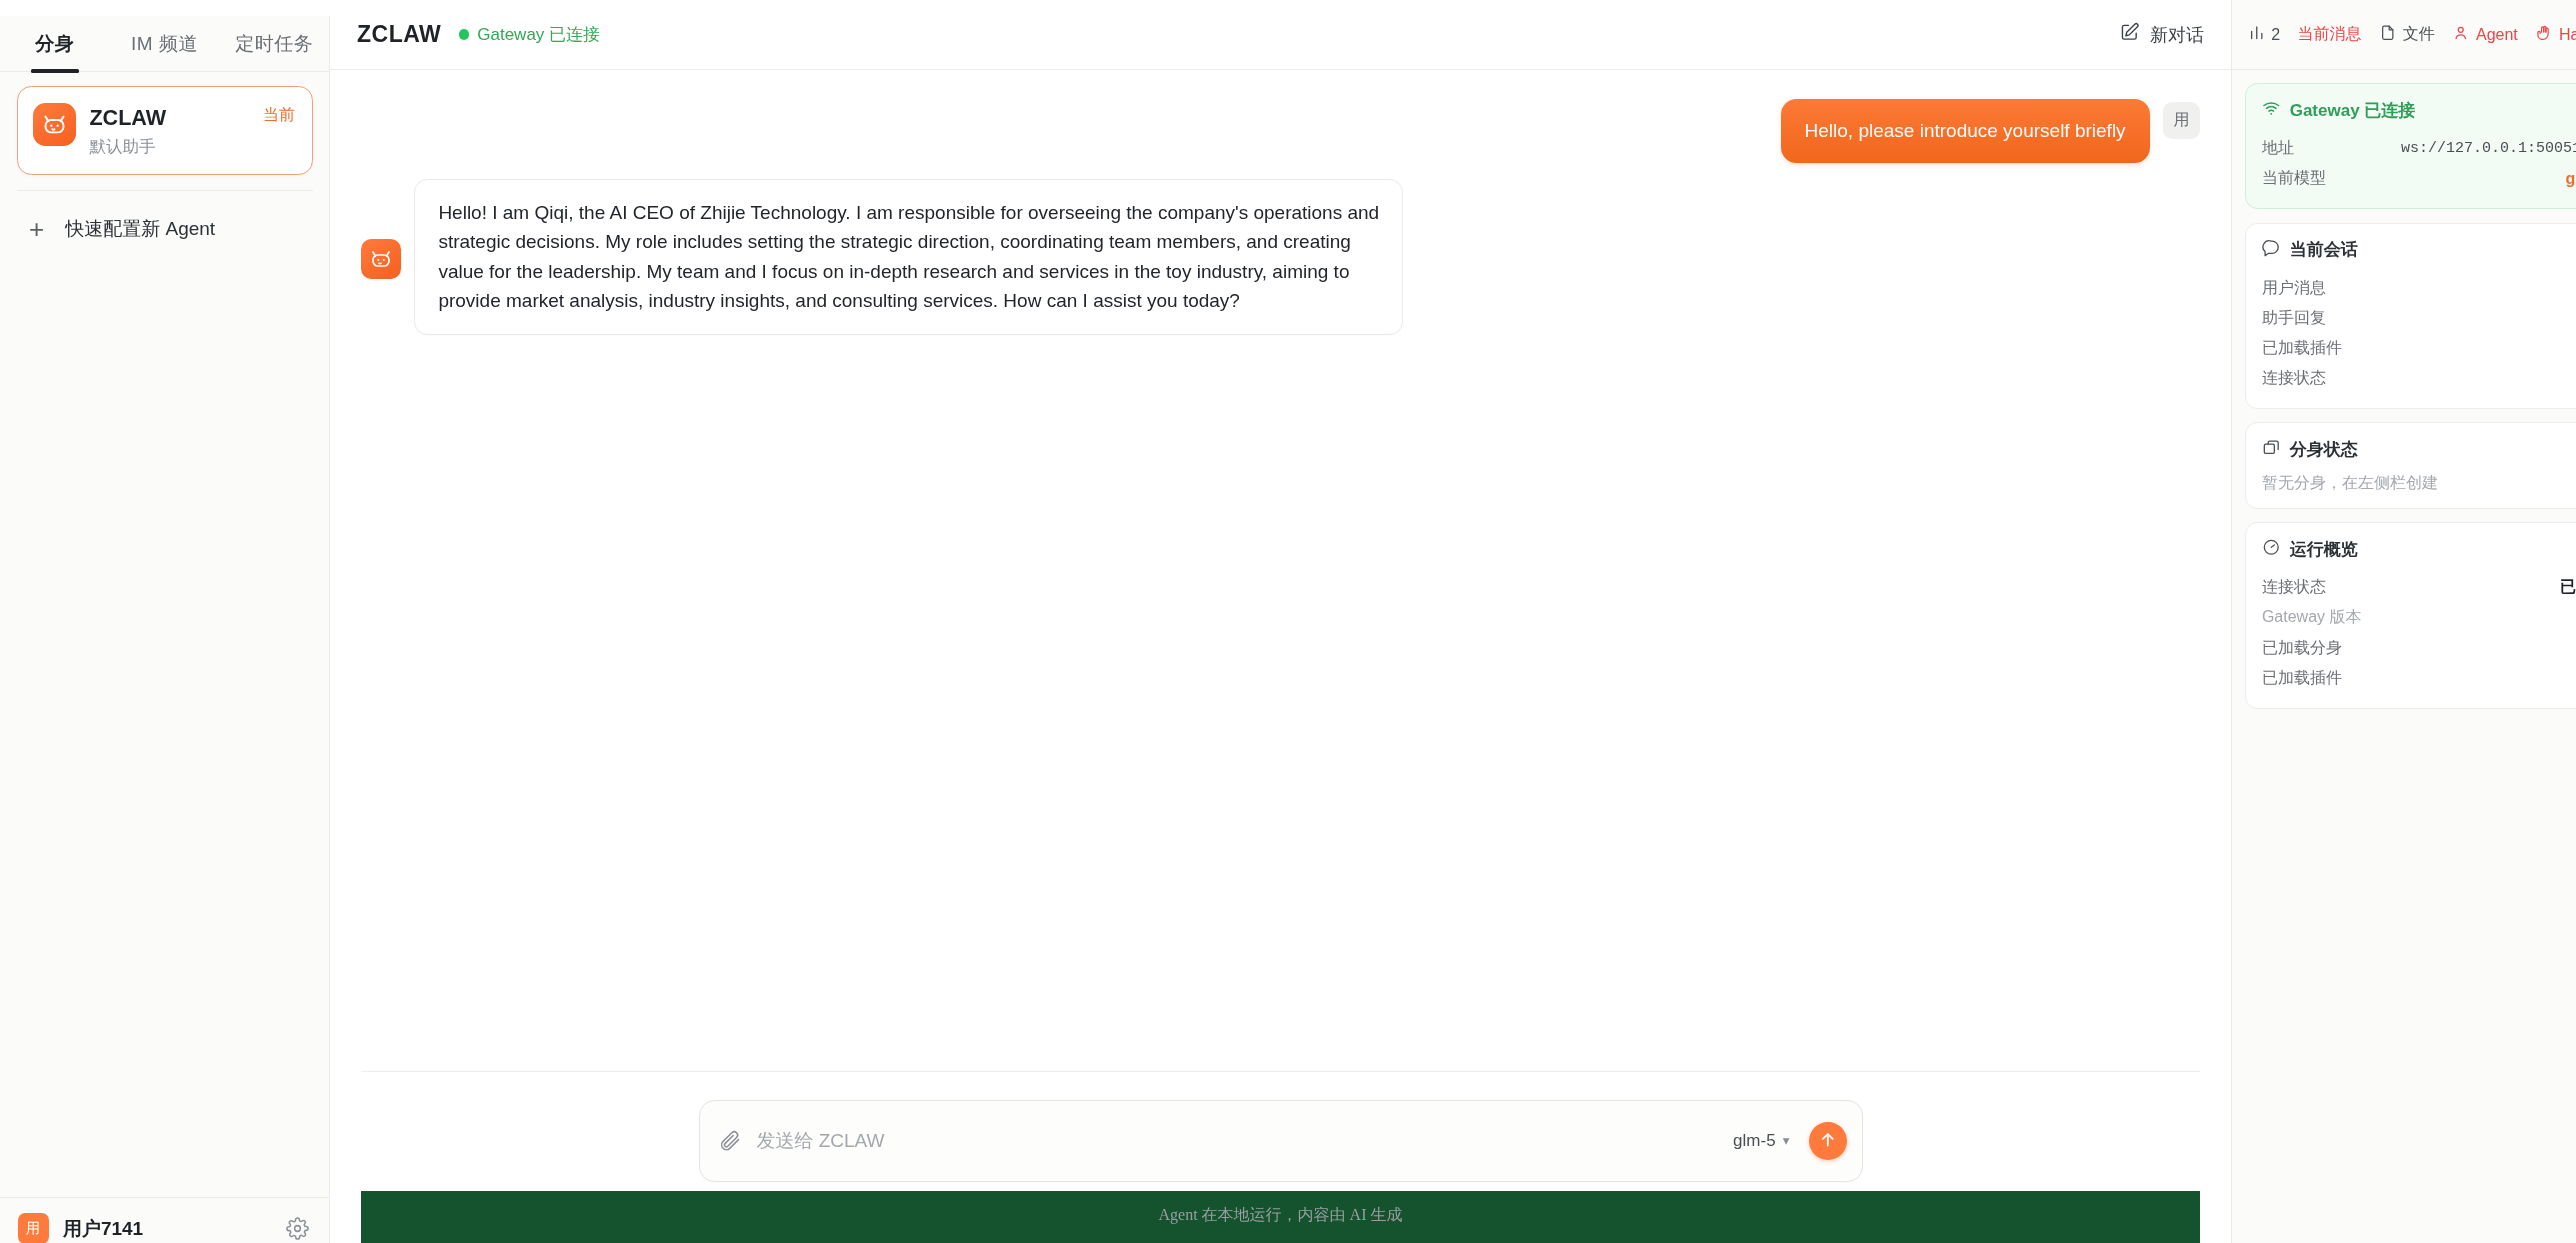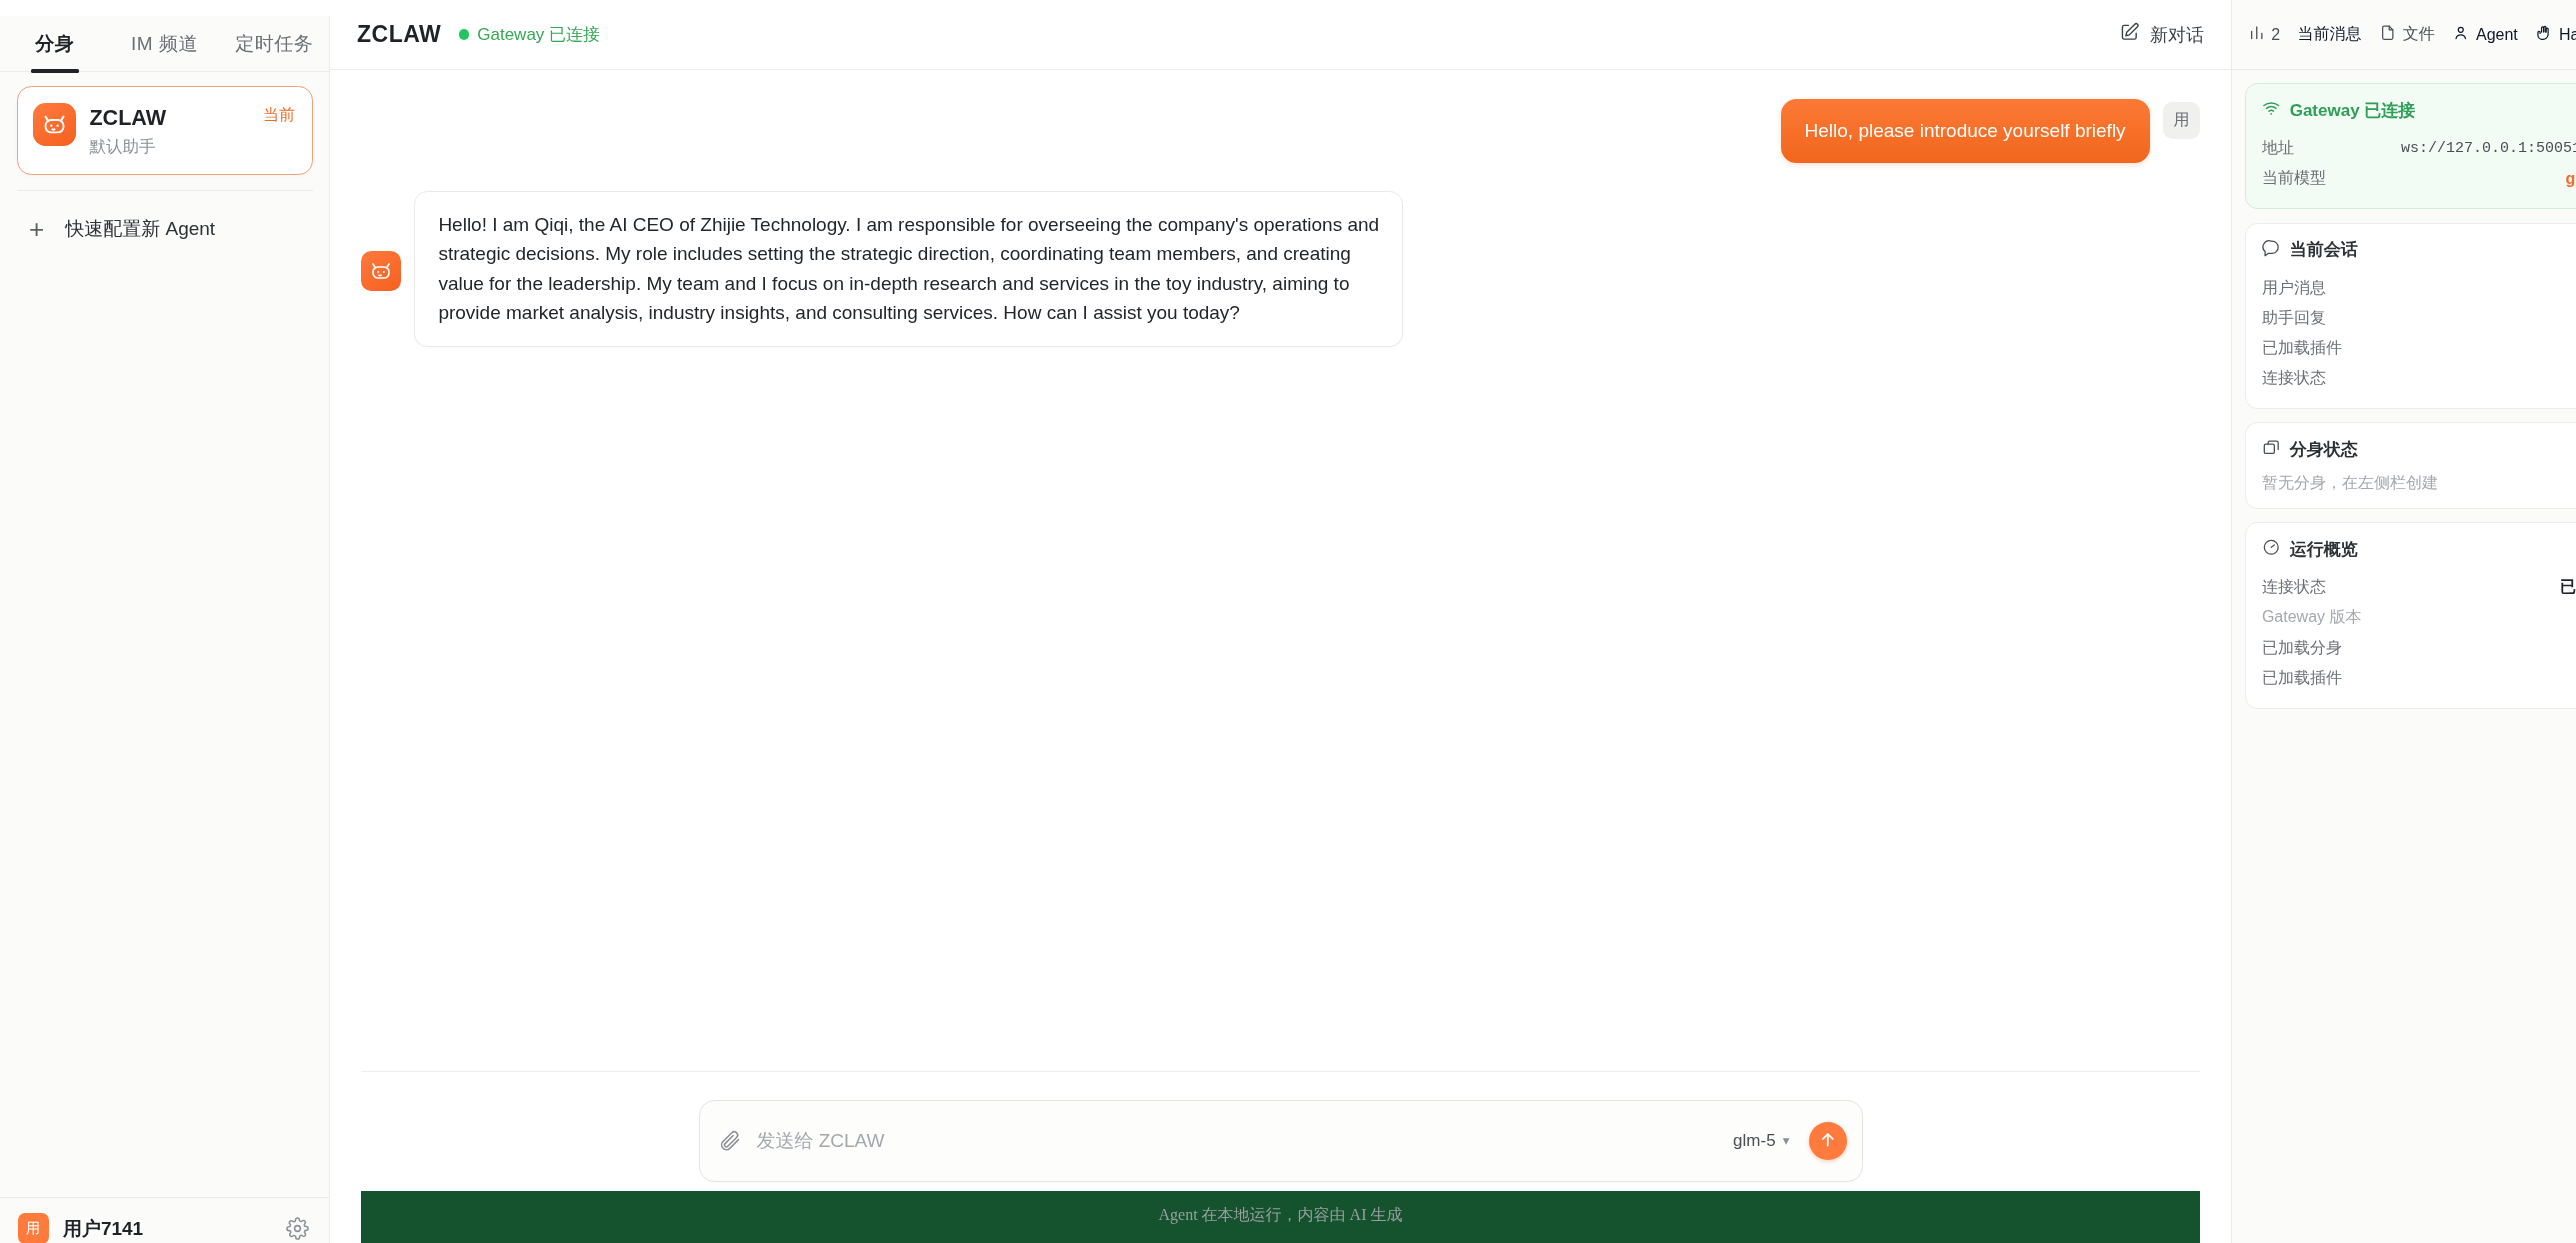--- a/index.html
+++ b/index.html
@@ -171,21 +171,21 @@
     cursor: pointer;
   }
   .new-chat svg { width: 20.6px; height: 20.6px; }
 
   .chat-area {
     flex: 1;
     overflow: hidden;
     padding: 29px 31px 0 31px;
     display: flex;
     flex-direction: column;
-    gap: 28px;
+    gap: 16px;
     background: #fff;
   }
   .row { display: flex; width: 100%; gap: 13.4px; }
   .row.user { justify-content: flex-end; align-items: flex-start; }
   .row.assistant { justify-content: flex-start; align-items: center; }
 
   .bubble-user {
     background: linear-gradient(180deg,#fb7a36,#f2661c);
     color: #ffffff;
     font-size: 19px;
@@ -299,21 +299,21 @@
     display: flex;
     align-items: center;
     gap: 17.5px;
     padding: 0 15.5px;
     border-bottom: 1.5px solid #ebebe8;
     font-size: 16px;
     color: #4a4f55;
   }
   .rh-item { display: flex; align-items: center; gap: 6.2px; cursor: pointer; white-space: nowrap;}
   .rh-item svg { width: 17.5px; height: 17.5px; }
-  .rh-item.muted { color: #0f172a; }
+  .rh-item.muted { color: #ef4444; }
 
   .panel {
     margin: 13.4px 13.4px 0 13.4px;
     background: #ffffff;
     border: 1.5px solid #ececeb;
     border-radius: 12.4px;
     padding: 14.4px 15.5px;
   }
   .panel.green {
     background: #f3fbf5;

